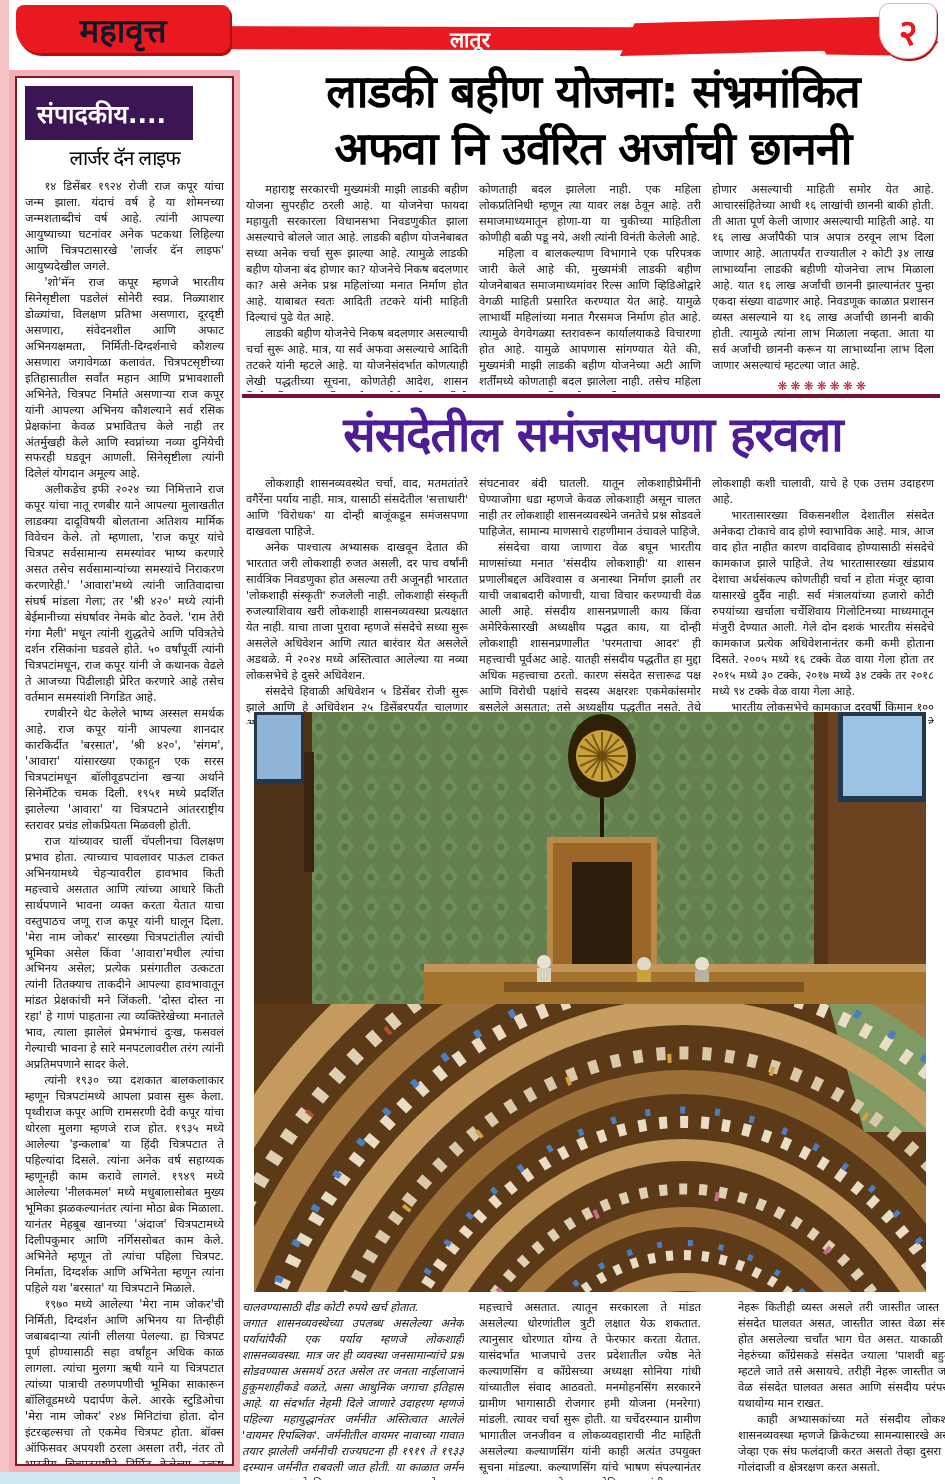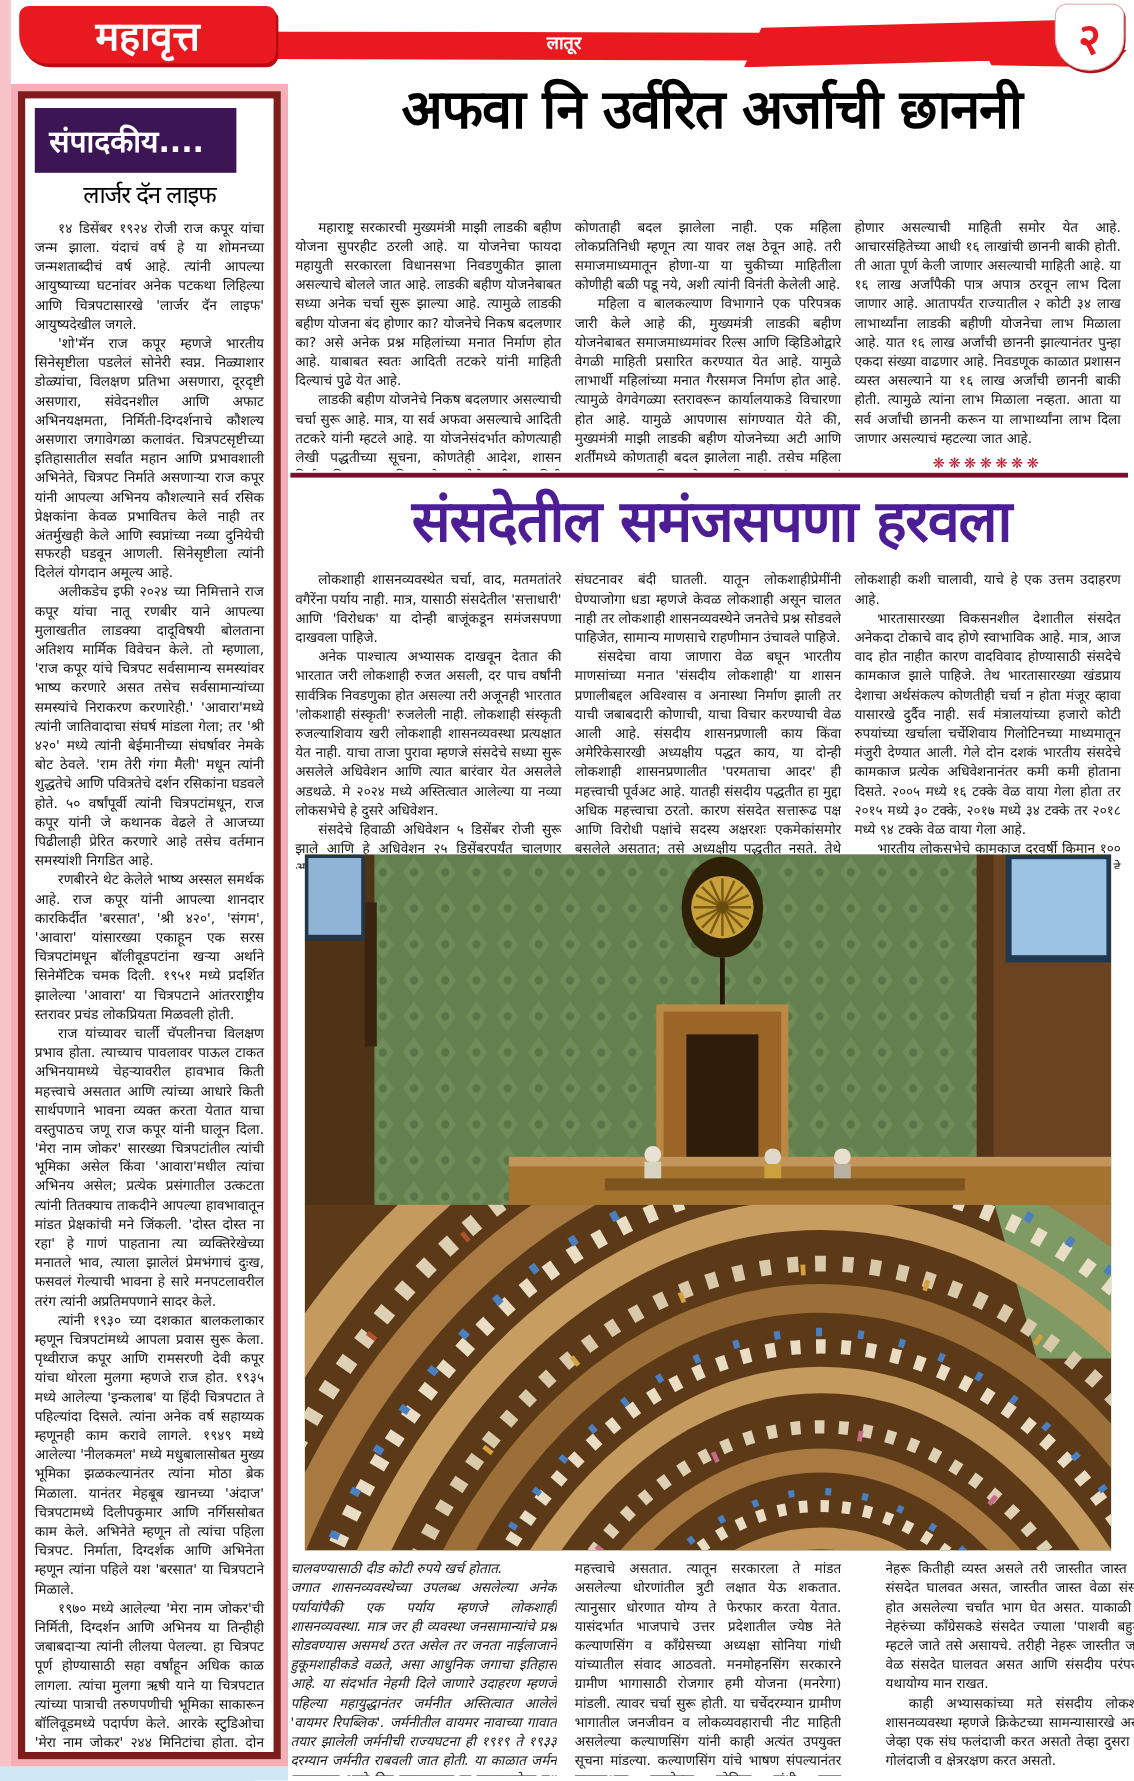--- a/index.html
+++ b/index.html
@@ -9,36 +9,36 @@
   .bottom-blue{position:absolute;left:0;top:1472px;width:240px;height:12px;background:#cfe8f4;}
 
   
   #masthead{position:absolute;left:0;top:0;width:945px;height:62px;}
   .mast-ribbon{position:absolute;left:120px;top:26px;width:790px;height:25px;background:#e8191f;
     clip-path:polygon(2% 0,100% 8%,98% 100%,0 92%);}
   .mast-ribbon2{position:absolute;left:620px;top:16px;width:290px;height:40px;background:#e8191f;
     clip-path:polygon(5% 18%,100% 0,96% 82%,0 100%);}
   .mast-left{position:absolute;left:16px;top:5px;width:214px;height:48px;background:#e8191f;
     border-radius:8px 8px 10px 24px;display:flex;align-items:center;justify-content:center;
-    color:#ffffff;font-size:33px;font-weight:bold;box-shadow:2px 3px 0 #b30e13;}
+    color:#0f172a;font-size:33px;font-weight:bold;box-shadow:2px 3px 0 #b30e13;}
   .mast-city{position:absolute;left:400px;top:25px;width:140px;text-align:center;color:#fff;
-    font-size:15px;font-weight:bold;}
+    font-size:21px;font-weight:bold;}
   .mast-date{position:absolute;left:600px;top:23px;width:260px;text-align:center;color:#fff;
     font-size:17px;font-weight:bold;}
   .mast-flag{position:absolute;right:6px;top:40px;width:120px;height:16px;background:#e8191f;
     clip-path:polygon(0 0,100% 10%,88% 100%,6% 90%);}
   .mast-pageno{position:absolute;right:8px;top:3px;width:56px;height:54px;background:#fff;
     border:1px solid #e0b7b7;border-radius:10px 10px 48% 48%;display:flex;align-items:center;
     justify-content:center;color:#e8191f;font-size:36px;font-weight:bold;box-shadow:1px 2px 0 #b30e13;}
 
   
   #editorial-frame{position:absolute;left:9px;top:70px;width:231px;height:1402px;
     background:#f6aeb6;padding:0;box-sizing:border-box;}
   #editorial-inner{position:absolute;left:6px;top:6px;right:6px;bottom:6px;background:#fff;
-    border:6px solid #7f1d1d;overflow:hidden;}
+    border:2px solid #7f1d1d;overflow:hidden;}
   .edit-header{margin:8px 10px 4px 8px;width:168px;height:54px;background:#3c1554;color:#fff;
     display:flex;align-items:center;padding-left:12px;font-size:25px;font-weight:bold;box-sizing:border-box;}
   .edit-title{text-align:center;font-size:20px;font-weight:400;color:#000;margin:0 2px 8px 2px;
     letter-spacing:-1px;}
   .edit-body{padding:0 8px;font-size:11.4px;line-height:1.4;text-align:justify;color:#141414;}
   .edit-body p{margin:0;text-indent:1.7em;}
 
   
   .headline1{position:absolute;left:248px;top:64px;width:690px;height:116px;text-align:center;
     font-size:45px;line-height:1.26;font-weight:800;color:#000;letter-spacing:-1px;}
@@ -93,20 +93,21 @@
           <p>अलीकडेच इफी २०२४ च्या निमित्ताने राज कपूर यांचा नातू रणबीर याने आपल्या मुलाखतीत लाडक्या दादूविषयी बोलताना अतिशय मार्मिक विवेचन केले. तो म्हणाला, 'राज कपूर यांचे चित्रपट सर्वसामान्य समस्यांवर भाष्य करणारे असत तसेच सर्वसामान्यांच्या समस्यांचे निराकरण करणारेही.' 'आवारा'मध्ये त्यांनी जातिवादाचा संघर्ष मांडला गेला; तर 'श्री ४२०' मध्ये त्यांनी बेईमानीच्या संघर्षावर नेमके बोट ठेवले. 'राम तेरी गंगा मैली' मधून त्यांनी शुद्धतेचे आणि पवित्रतेचे दर्शन रसिकांना घडवले होते. ५० वर्षांपूर्वी त्यांनी चित्रपटांमधून, राज कपूर यांनी जे कथानक वेढले ते आजच्या पिढीलाही प्रेरित करणारे आहे तसेच वर्तमान समस्यांशी निगडित आहे.</p>
           <p>रणबीरने थेट केलेले भाष्य अस्सल समर्थक आहे. राज कपूर यांनी आपल्या शानदार कारकिर्दीत 'बरसात', 'श्री ४२०', 'संगम', 'आवारा' यांसारख्या एकाहून एक सरस चित्रपटांमधून बॉलीवूडपटांना खऱ्या अर्थाने सिनेमॅटिक चमक दिली. १९५१ मध्ये प्रदर्शित झालेल्या 'आवारा' या चित्रपटाने आंतरराष्ट्रीय स्तरावर प्रचंड लोकप्रियता मिळवली होती.</p>
           <p>राज यांच्यावर चार्ली चॅपलीनचा विलक्षण प्रभाव होता. त्याच्याच पावलावर पाऊल टाकत अभिनयामध्ये चेहऱ्यावरील हावभाव किती महत्त्वाचे असतात आणि त्यांच्या आधारे किती सार्थपणाने भावना व्यक्त करता येतात याचा वस्तुपाठच जणू राज कपूर यांनी घालून दिला. 'मेरा नाम जोकर' सारख्या चित्रपटांतील त्यांची भूमिका असेल किंवा 'आवारा'मधील त्यांचा अभिनय असेल; प्रत्येक प्रसंगातील उत्कटता त्यांनी तितक्याच ताकदीने आपल्या हावभावातून मांडत प्रेक्षकांची मने जिंकली. 'दोस्त दोस्त ना रहा' हे गाणं पाहताना त्या व्यक्तिरेखेच्या मनातले भाव, त्याला झालेलं प्रेमभंगाचं दुःख, फसवलं गेल्याची भावना हे सारे मनपटलावरील तरंग त्यांनी अप्रतिमपणाने सादर केले.</p>
           <p>त्यांनी १९३० च्या दशकात बालकलाकार म्हणून चित्रपटांमध्ये आपला प्रवास सुरू केला. पृथ्वीराज कपूर आणि रामसरणी देवी कपूर यांचा थोरला मुलगा म्हणजे राज होत. १९३५ मध्ये आलेल्या 'इन्कलाब' या हिंदी चित्रपटात ते पहिल्यांदा दिसले. त्यांना अनेक वर्ष सहाय्यक म्हणूनही काम करावे लागले. १९४९ मध्ये आलेल्या 'नीलकमल' मध्ये मधुबालासोबत मुख्य भूमिका झळकल्यानंतर त्यांना मोठा ब्रेक मिळाला. यानंतर मेहबूब खानच्या 'अंदाज' चित्रपटामध्ये दिलीपकुमार आणि नर्गिससोबत काम केले. अभिनेते म्हणून तो त्यांचा पहिला चित्रपट. निर्माता, दिग्दर्शक आणि अभिनेता म्हणून त्यांना पहिले यश 'बरसात' या चित्रपटाने मिळाले.</p>
           <p>१९७० मध्ये आलेल्या 'मेरा नाम जोकर'ची निर्मिती, दिग्दर्शन आणि अभिनय या तिन्हीही जबाबदाऱ्या त्यांनी लीलया पेलल्या. हा चित्रपट पूर्ण होण्यासाठी सहा वर्षांहून अधिक काळ लागला. त्यांचा मुलगा ऋषी याने या चित्रपटात त्यांच्या पात्राची तरुणपणीची भूमिका साकारून बॉलिवूडमध्ये पदार्पण केले. आरके स्टुडिओचा 'मेरा नाम जोकर' २४४ मिनिटांचा होता. दोन इंटरव्हल्सचा तो एकमेव चित्रपट होता. बॉक्स ऑफिसवर अपयशी ठरला असला तरी, नंतर तो भारतीय चित्रपटसृष्टीने निर्मित केलेल्या उत्कृष्ट क्लासिकींपैकी एक बनला. राज कपूर यांनी अनेक तंत्रज्ञांसोबत काम केल्यानंतर वयाच्या २४ व्या वर्षी १९४८ मध्ये आरके स्टुडिओजची स्थापना केली.</p>
         </div>
     </div>
   </div>
 
   <div class="headline1">
+    <div>लाडकी बहीण योजना: संभ्रमांकित</div>
     <div>अफवा नि उर्वरित अर्जाची छाननी</div>
   </div>
 
   <div class="col a1col colgrid" id="a1c1">
       <p>महाराष्ट्र सरकारची मुख्यमंत्री माझी लाडकी बहीण योजना सुपरहीट ठरली आहे. या योजनेचा फायदा महायुती सरकारला विधानसभा निवडणुकीत झाला असल्याचे बोलले जात आहे. लाडकी बहीण योजनेबाबत सध्या अनेक चर्चा सुरू झाल्या आहे. त्यामुळे लाडकी बहीण योजना बंद होणार का? योजनेचे निकष बदलणार का? असे अनेक प्रश्न महिलांच्या मनात निर्माण होत आहे. याबाबत स्वतः आदिती तटकरे यांनी माहिती दिल्याचं पुढे येत आहे.</p>
       <p>लाडकी बहीण योजनेचे निकष बदलणार असल्याची चर्चा सुरू आहे. मात्र, या सर्व अफवा असल्याचे आदिती तटकरे यांनी म्हटले आहे. या योजनेसंदर्भात कोणत्याही लेखी पद्धतीच्या सूचना, कोणतेही आदेश, शासन निर्णय, निकष बदल विभागाने काढलेले नाहीत. आदिती तटकरे यांनी एक्सवर पोस्ट शेअर केली आहे की, लाडकी बहीण योजनेच्या निकषांमध्ये कोणताही बदल झालेला नाही. पुढे त्यांनी म्हटलं की, 'लाडकी बहीण योजनेबद्दल रिल्स आणि सोशल मीडियाच्या माध्यमातून दिशाभूल करणारी माहिती प्रसारित होत आहे. मुख्यमंत्री माझी लाडकी बहीण योजनेच्या निकषांमध्ये</p>
     </div>
   <div class="col a1col colgrid cont" id="a1c2">
       <p>कोणताही बदल झालेला नाही. एक महिला लोकप्रतिनिधी म्हणून त्या यावर लक्ष ठेवून आहे. तरी समाजमाध्यमातून होणा-या या चुकीच्या माहितीला कोणीही बळी पडू नये, अशी त्यांनी विनंती केलेली आहे.</p>
       <p>महिला व बालकल्याण विभागाने एक परिपत्रक जारी केले आहे की, मुख्यमंत्री लाडकी बहीण योजनेबाबत समाजमाध्यमांवर रिल्स आणि व्हिडिओद्वारे वेगळी माहिती प्रसारित करण्यात येत आहे. यामुळे लाभार्थी महिलांच्या मनात गैरसमज निर्माण होत आहे. त्यामुळे वेगवेगळ्या स्तरावरून कार्यालयाकडे विचारणा होत आहे. यामुळे आपणास सांगण्यात येते की, मुख्यमंत्री माझी लाडकी बहीण योजनेच्या अटी आणि शर्तींमध्ये कोणताही बदल झालेला नाही. तसेच महिला व बालकल्याण विभागाने शासकीय यंत्रणांना सुचवलं की, त्यांनी लोकांमधील संभ्रम दूर करावा. चुकीच्या माहितीमुळे लोकांच्या मनात गैरसमज निर्माण होऊ नये, याकरता आपण अंगणवाडी सेविकामार्फत या योजनेची सद्यस्थिती लाभार्थी महिला आणि जनतेच्या निदर्शनास आणून द्यावी.</p>

